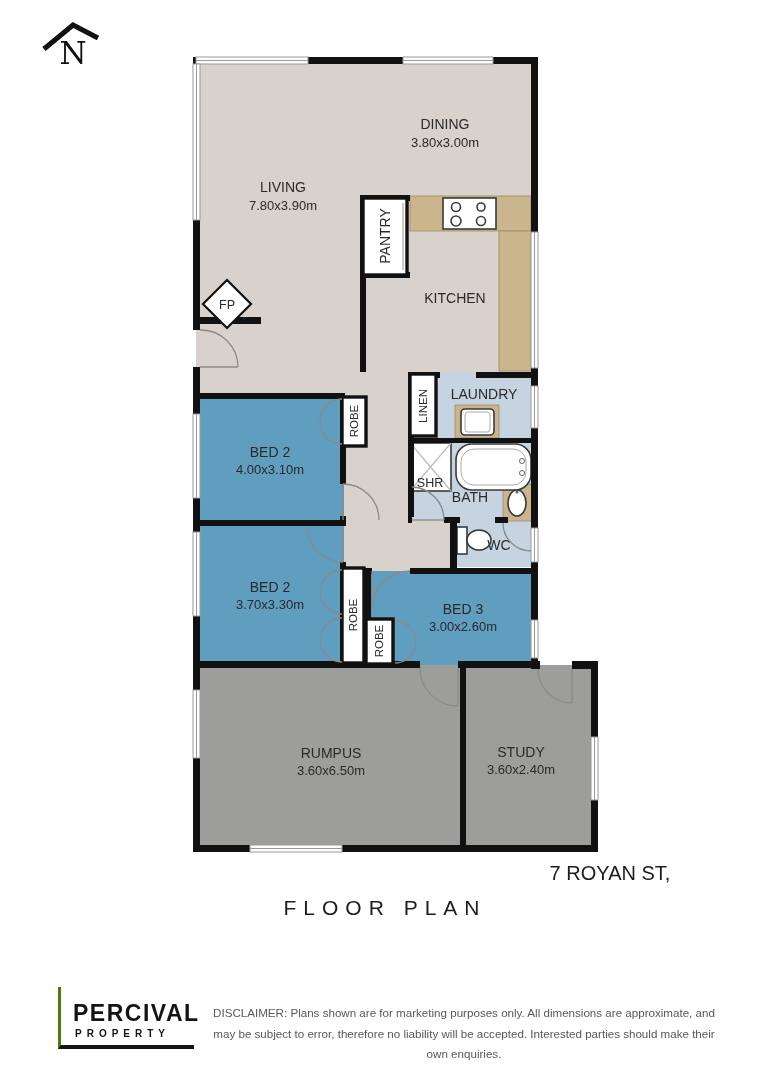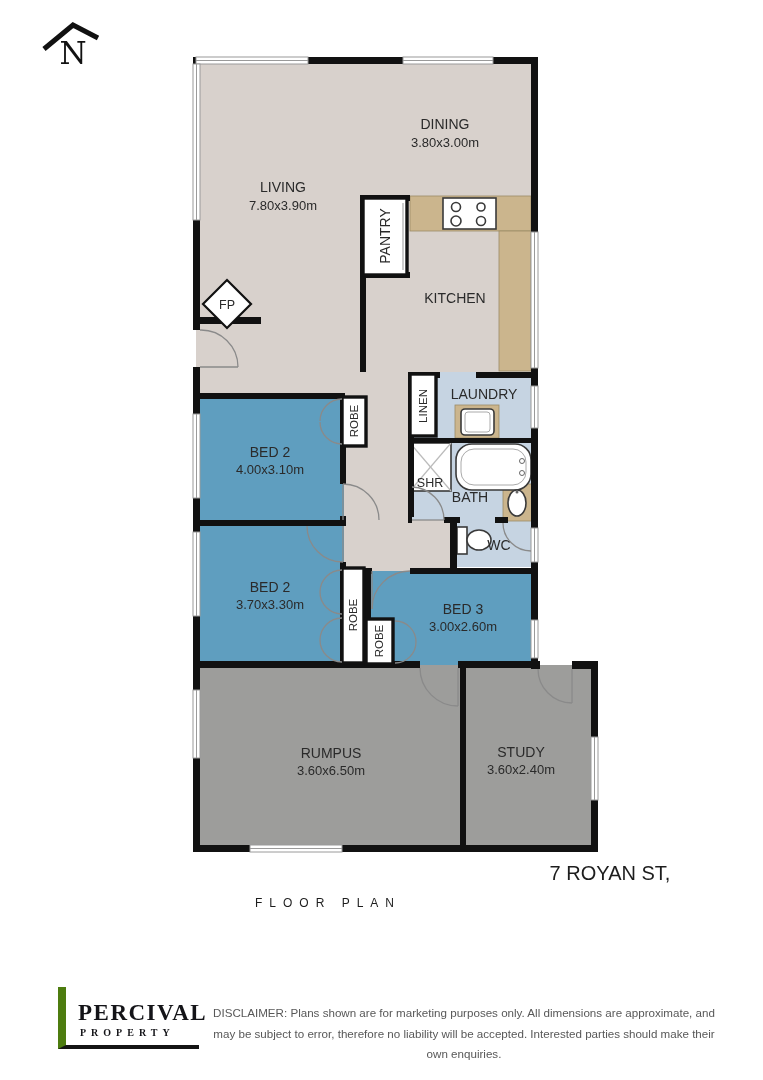--- a/index.html
+++ b/index.html
@@ -12,26 +12,26 @@
   .winline{stroke:#9a9a9a;stroke-width:1;}
   .door{stroke:#8a8a8a;stroke-width:1.3;fill:none;}
   .closet{fill:#ffffff;stroke:#111111;stroke-width:3.4;}
   .fix{fill:#ffffff;stroke:#3a3a3a;stroke-width:1.6;}
   .fixthin{fill:none;stroke:#aaaaaa;stroke-width:1;}
   .rlabel{font-size:14px;}
   .rdims{font-size:13px;}
   .clabel{font-size:11.5px;}
   .slabel{font-size:12.5px;}
   .northN{font-family:"DejaVu Serif","Liberation Serif",serif;font-size:31px;fill:#111;}
-  .footer-title{position:absolute;left:255px;top:896px;width:260px;text-align:left;
-        font-size:12px;letter-spacing:7px;color:#1d1d1d;}
+  .footer-title{position:absolute;left:255px;top:896px;width:260px;text-align:center;
+        font-size:21px;letter-spacing:7px;color:#1d1d1d;}
   .footer-address{position:absolute;left:530px;top:861px;width:160px;text-align:center;
         font-size:20px;line-height:25px;color:#1d1d1d;}
   .brand{position:absolute;left:58px;top:987px;width:133px;height:58px;
-        border-left:8px solid #4d7c0f;border-bottom:4px solid #141414;font-family:Liberation Serif, serif;}
+        border-left:3px solid #4d7c0f;border-bottom:4px solid #141414;}
   .brand-name{margin:13px 0 0 12px;font-size:23px;letter-spacing:1.5px;font-weight:600;color:#141418;}
   .brand-sub{margin:1px 0 0 14px;font-size:10px;letter-spacing:5px;font-weight:600;color:#141418;}
   .disclaimer{position:absolute;left:205px;top:1003px;width:518px;font-size:11.6px;
         line-height:20.5px;color:#585858;text-align:center;}
 </style>
 </head>
 <body>
 
 <div class="page">
 

